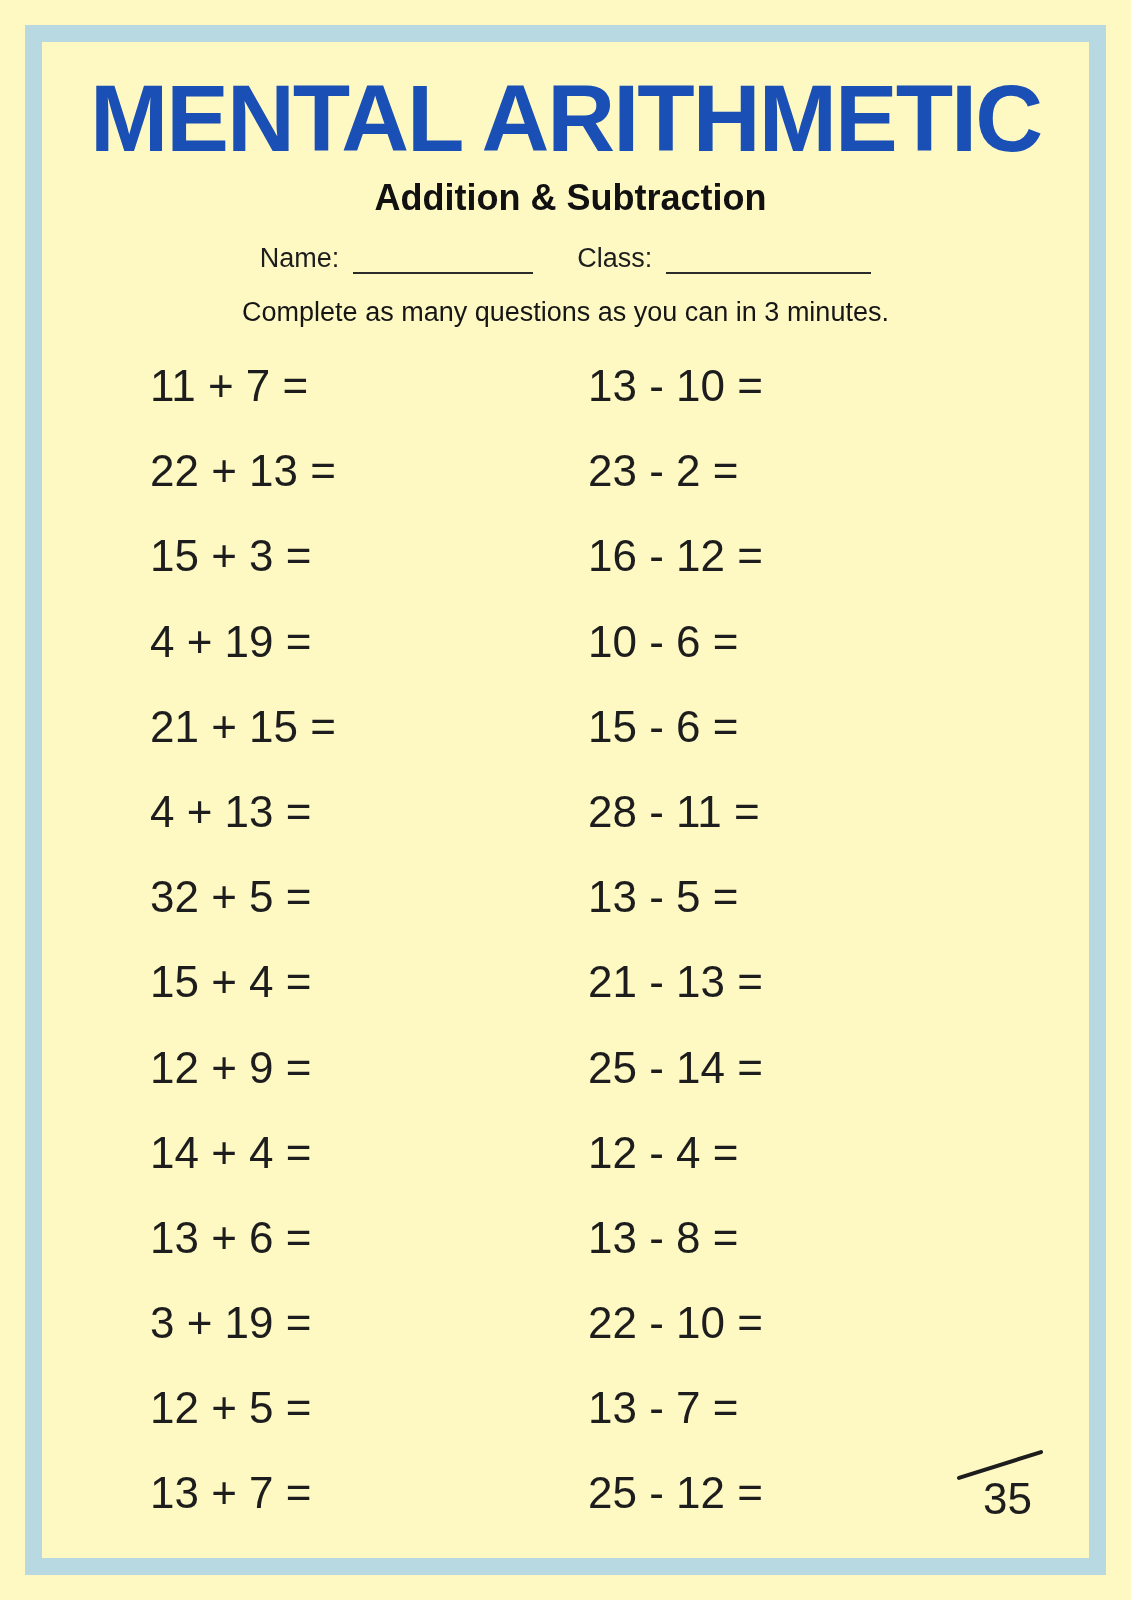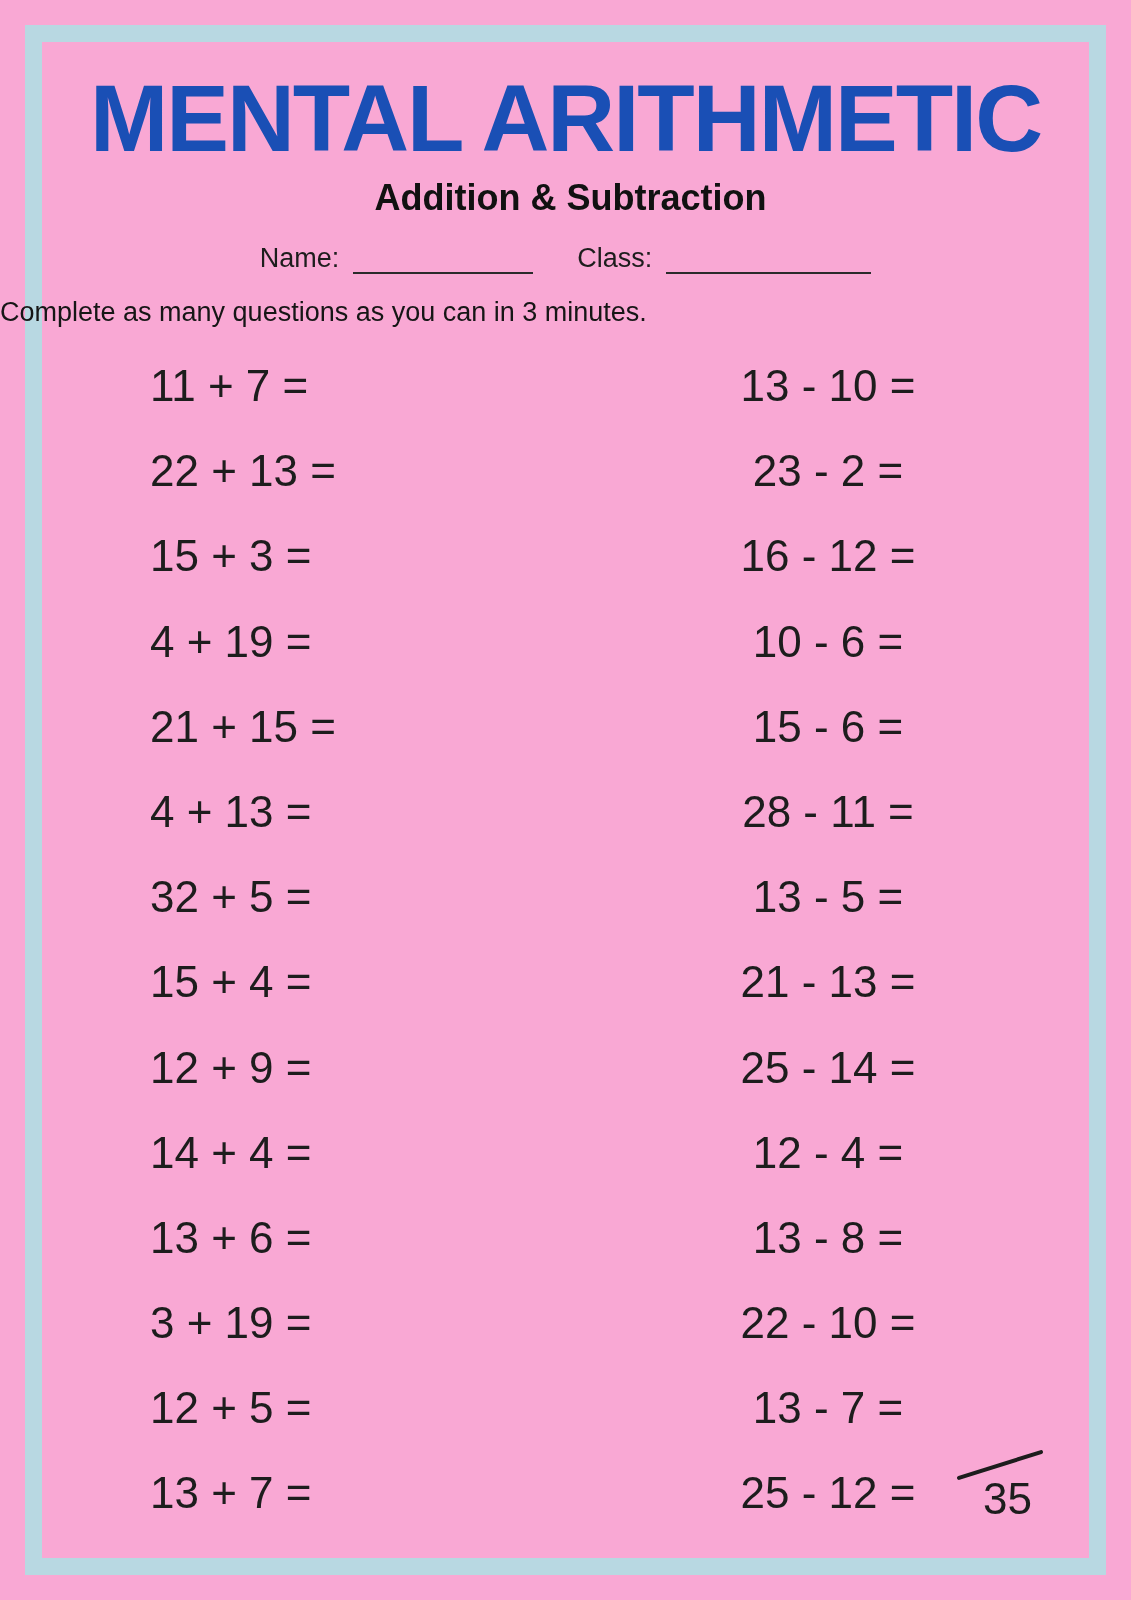--- a/index.html
+++ b/index.html
@@ -13,21 +13,21 @@
     width: 1131px;
     height: 1600px;
     position: relative;
     font-family: "Liberation Sans", "DejaVu Sans", sans-serif;
     color: var(--text-color);
     overflow: hidden;
   }
   .sheet {
     position: absolute;
     inset: 0;
-    background: #f9a8d4;
+    background: #fef9c3;
   }
   .frame {
     position: absolute;
     left: 25px;
     top: 25px;
     right: 25px;
     bottom: 25px;
     border: 17px solid var(--border-blue);
     pointer-events: none;
   }
@@ -73,32 +73,33 @@
     height: 30px;
     border-bottom: 2px solid #2b2b2b;
   }
   .blank-line.name { width: 180px; margin-right: 30px; }
   .blank-line.class { width: 205px; }
   .instruction {
     position: absolute;
     top: 298px;
     left: 0;
     width: 100%;
+    text-align: center;
     font-size: 27px;
     line-height: 1.1;
     color: #161616;
   }
   .col {
     position: absolute;
     top: 363px;
     display: flex;
     flex-direction: column;
   }
   .col-left  { left: 150px; width: 440px; }
-  .col-right { left: 608px; width: 440px; text-align: center; }
+  .col-right { left: 588px; width: 440px; }
   .problem {
     height: 85.2px;
     font-size: 44px;
     line-height: 1.05;
     color: var(--text-color);
     white-space: nowrap;
   }
   .score {
     position: absolute;
     left: 935px;

